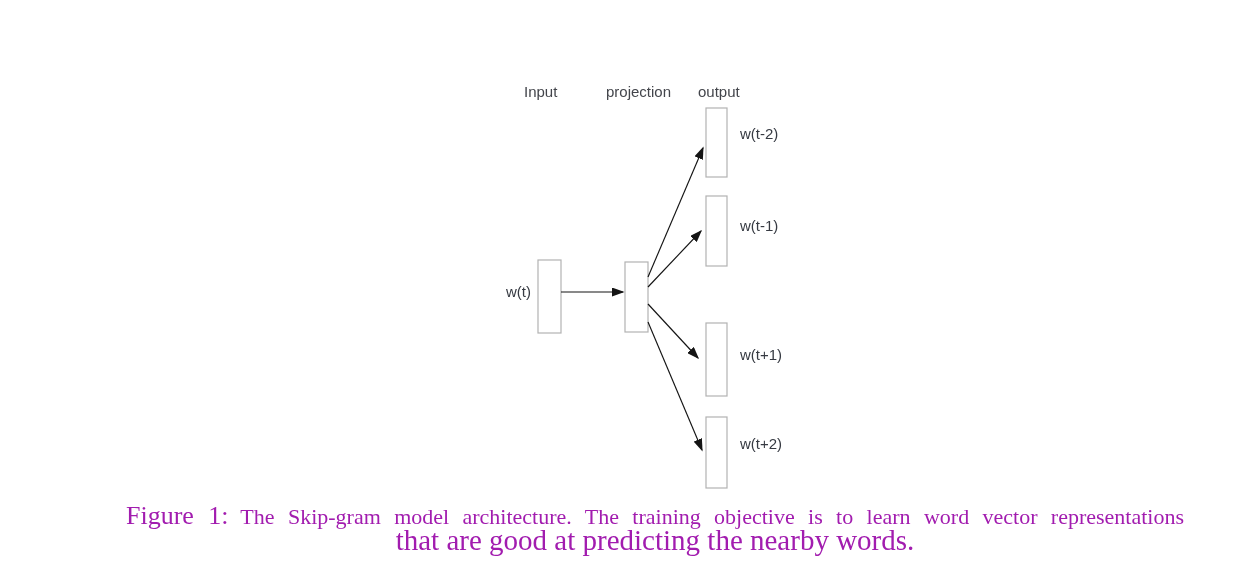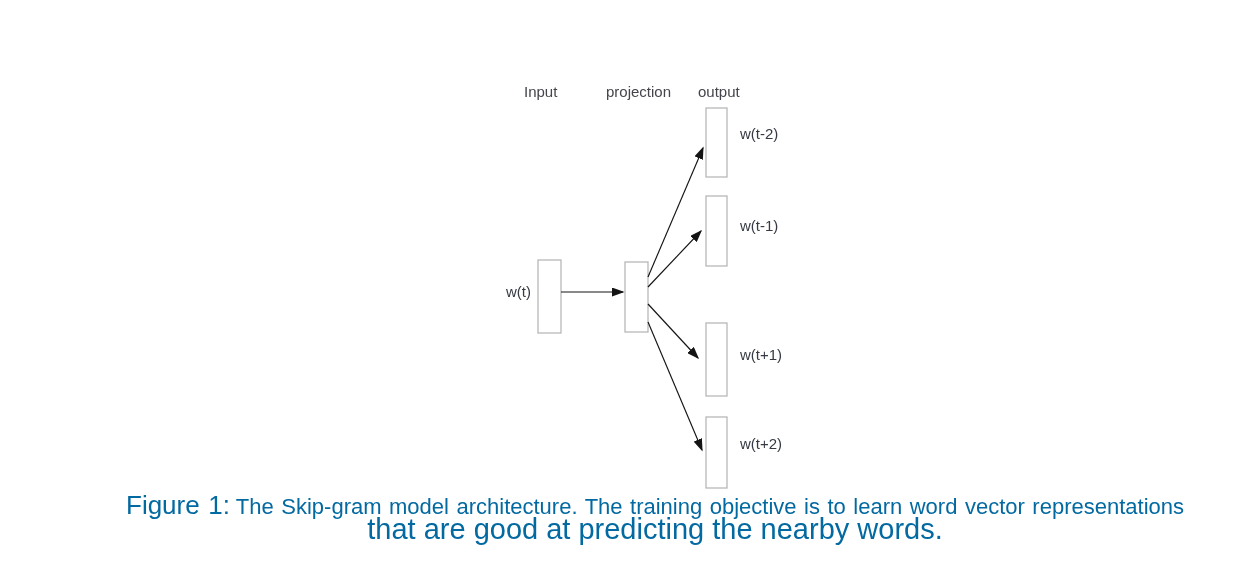--- a/index.html
+++ b/index.html
@@ -39,24 +39,24 @@
     stroke-width: 1.2;
   }
   svg .arrow {
     stroke: #141414;
     stroke-width: 1.15;
     fill: none;
   }
   .caption {
     position: absolute;
     left: 98px;
-    top: 493px;
+    top: 504px;
     width: 1058px;
-    color: #0369a1;
-    font-family: Liberation Sans, sans-serif;
+    color: #a21caf;
+    font-family: Liberation Serif, serif;
   }
   .caption-line1 {
     text-align: justify;
     text-align-last: justify;
     line-height: 24px;
     height: 25px;
     white-space: nowrap;
   }
   .caption-label {
     font-size: 26px;

